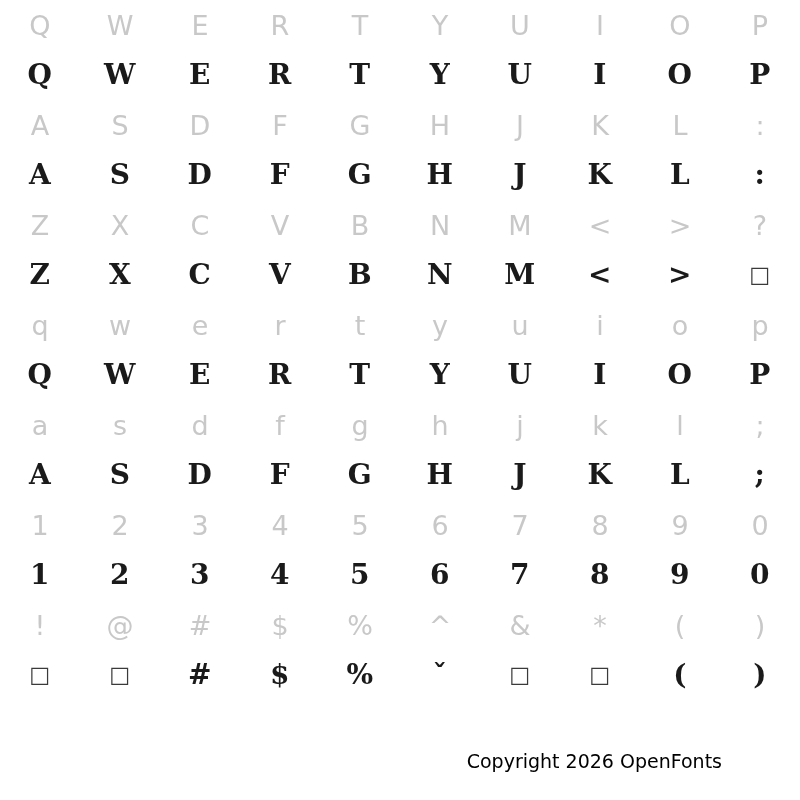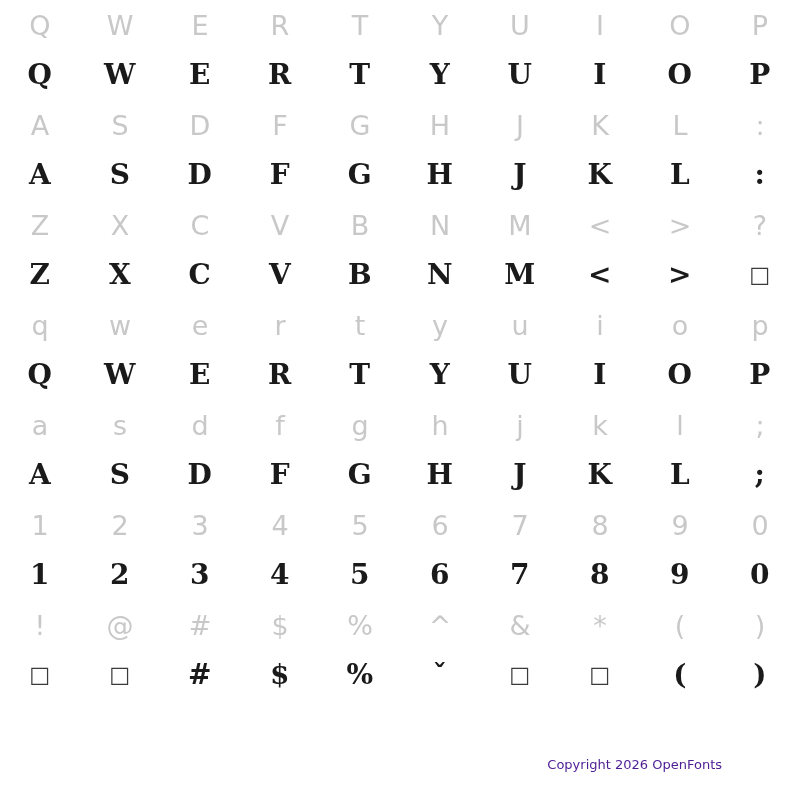--- a/index.html
+++ b/index.html
@@ -64,22 +64,22 @@
   .row.sample .cell.tofu {
     font-family: "DejaVu Sans", sans-serif;
     font-size: 22px;
     color: #3a3a3a;
     font-weight: 400;
   }
   .copyright {
     position: absolute;
     right: 78px;
     bottom: 28px;
-    color: #4c1d95;
-    font-size: 13px;
+    color: #000000;
+    font-size: 19px;
     font-family: "DejaVu Sans", sans-serif;
     white-space: pre;
   }
 </style>
 </head>
 <body>
 
 <div id="sheet">
 
   <div class="grid">

